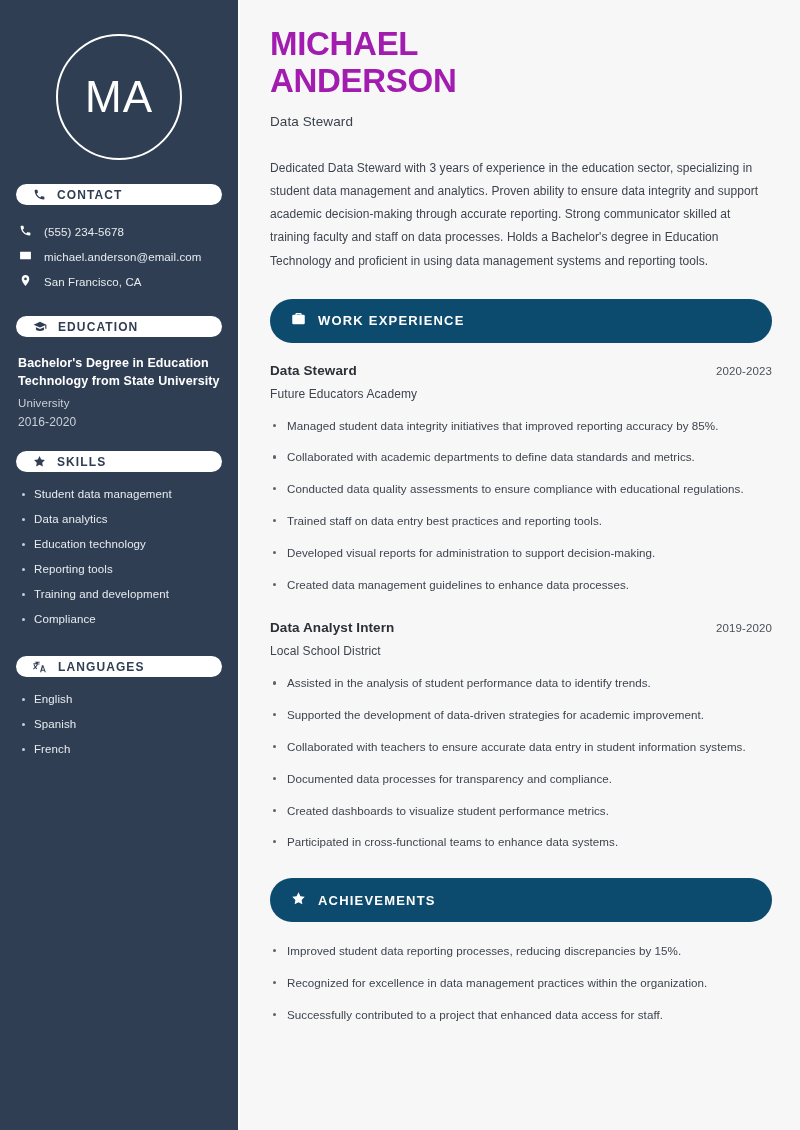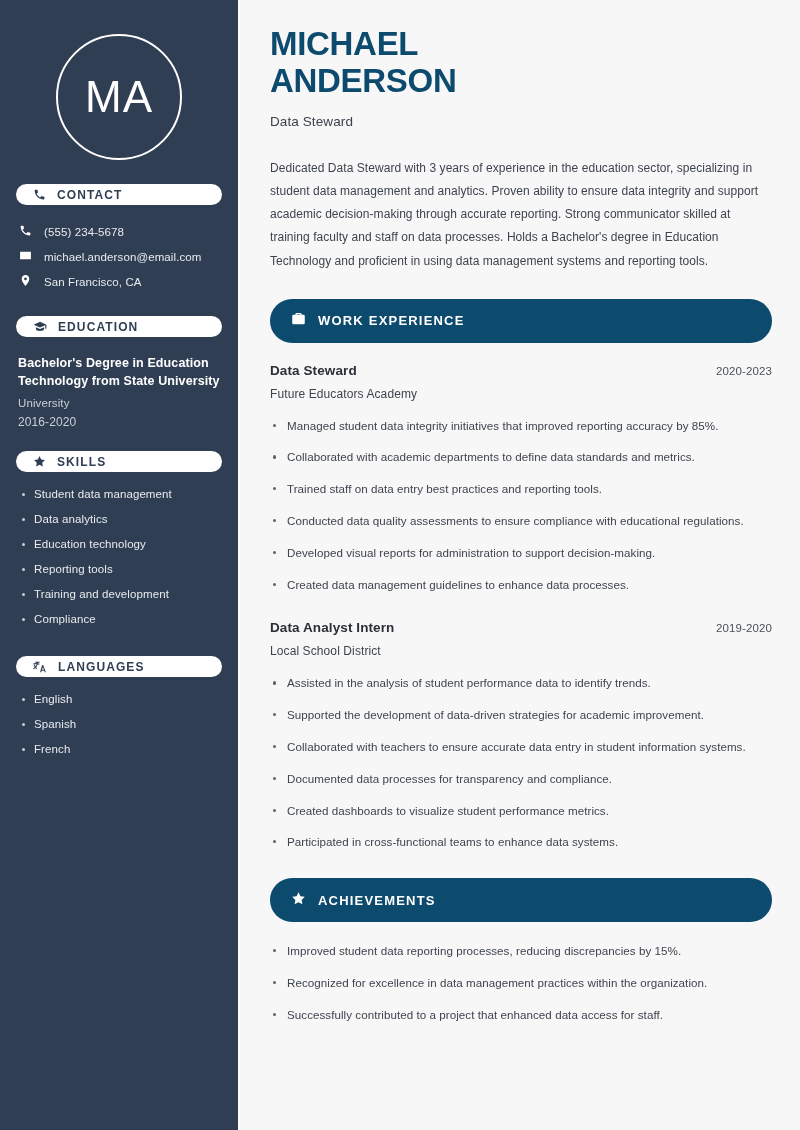--- a/index.html
+++ b/index.html
@@ -132,21 +132,21 @@
   .main {
     flex: 1;
     background: #f7f7f8;
     padding: 26px 28px 0 30px;
     border-left: 2px solid #ffffff;
   }
 
   .name {
     font-size: 33px;
     font-weight: bold;
-    color: #0c4a6e;
+    color: #a21caf;
     line-height: 1.12;
     letter-spacing: -0.3px;
   }
   .job-title-head {
     font-size: 13.5px;
     color: #3b424c;
     margin-top: 14px;
     letter-spacing: 0.1px;
   }
 
@@ -352,22 +352,22 @@
 
     <div>
       <div class="exp-head">
         <span class="exp-role">Data Steward</span>
         <span class="exp-dates">2020-2023</span>
       </div>
       <div class="exp-org">Future Educators Academy</div>
       <ul class="main-list">
         <li>Managed student data integrity initiatives that improved reporting accuracy by 85%.</li>
         <li>Collaborated with academic departments to define data standards and metrics.</li>
+        <li>Conducted data quality assessments to ensure compliance with educational regulations.</li>
         <li>Trained staff on data entry best practices and reporting tools.</li>
-        <li>Conducted data quality assessments to ensure compliance with educational regulations.</li>
         <li>Developed visual reports for administration to support decision-making.</li>
         <li>Created data management guidelines to enhance data processes.</li>
       </ul>
     </div>
 
     <div class="exp-gap"></div>
 
     <div>
       <div class="exp-head">
         <span class="exp-role">Data Analyst Intern</span>

